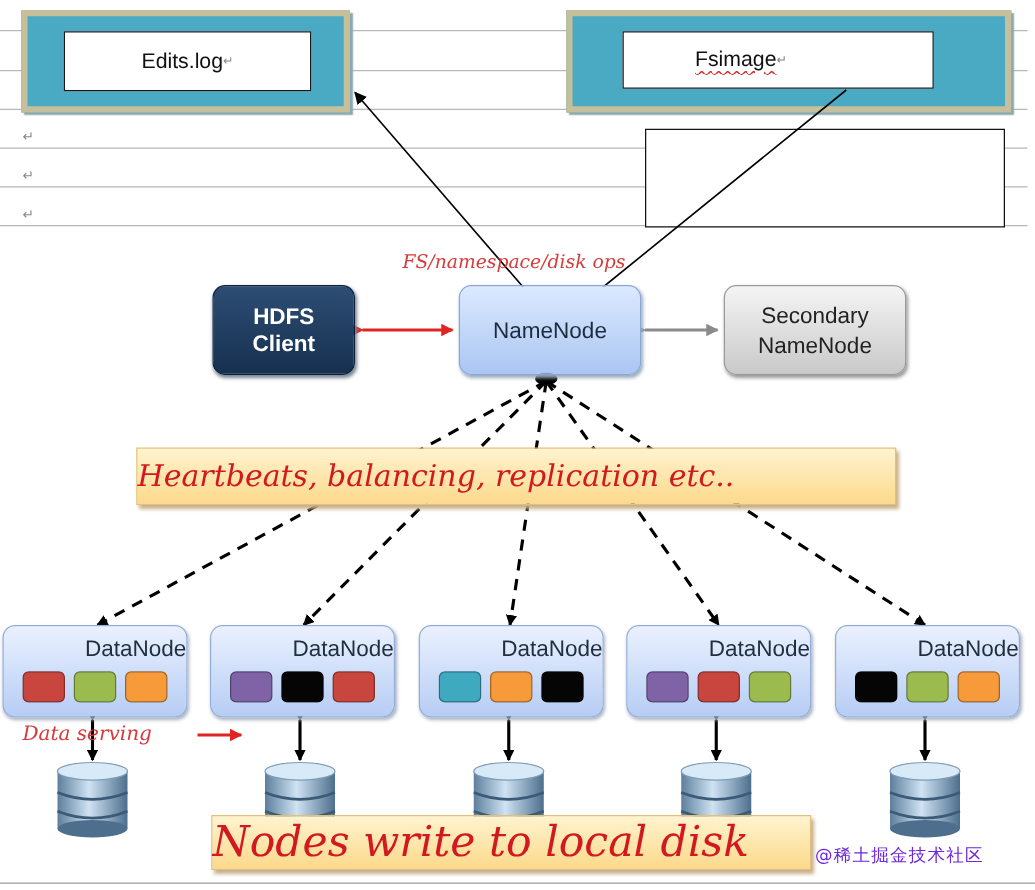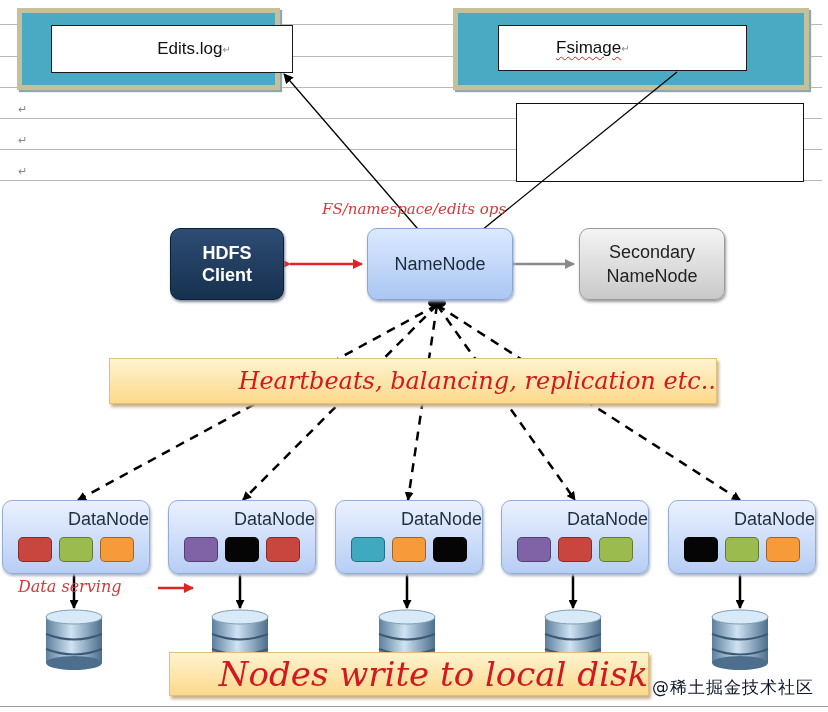--- a/index.html
+++ b/index.html
@@ -1,35 +1,35 @@
 <!DOCTYPE html>
 <html><head>
 <meta charset="utf-8">
 <style>
   html,body{margin:0;padding:0;background:#fff;}
   #canvas{position:relative;width:828px;height:712px;overflow:hidden;background:#fff;font-family:"Liberation Sans",sans-serif;}
   .ruleline{position:absolute;left:0;width:822px;height:1px;background:#b8b8b8;}
   .para-mark{position:absolute;left:18px;font-size:11px;color:#888;}
   .file-frame{position:absolute;background:#4aaac4;border:5px solid #c6bf9c;box-shadow:2px 2px 1px #8ea7b0;}
-  .file-inner{position:absolute;background:#fff;border:1px solid #1a1a1a;display:flex;align-items:center;justify-content:center;font-size:17px;color:#111;padding-left:44px;}
+  .file-inner{position:absolute;background:#fff;border:1px solid #1a1a1a;display:flex;align-items:center;justify-content:center;font-size:17px;color:#111;}
   .squiggle{text-decoration:underline wavy #d22;text-decoration-thickness:1px;text-underline-offset:3px;text-align:center;}
   .note-box{position:absolute;background:#fff;border:1px solid #111;font-family:"DejaVu Sans",sans-serif;color:#333;}
   .node{position:absolute;border-radius:10px;display:flex;flex-direction:column;align-items:center;justify-content:center;text-align:center;}
   .client{background:linear-gradient(#2e4d74,#16304f);color:#fff;font-weight:bold;font-size:18px;line-height:22px;border:1px solid #0c1f36;box-shadow:1px 2px 3px #7a8694;}
   .namenode{background:linear-gradient(#dce9ff,#aac6f2);color:#1c2c3c;font-size:18px;border:1px solid #8aa6d6;box-shadow:1px 2px 3px #9aaabb;}
   .secondary{background:linear-gradient(#f4f4f4,#c9c9c9);color:#222;font-size:18px;line-height:24px;border:1px solid #9a9a9a;box-shadow:1px 2px 3px #999;}
   .script{font-family:"DejaVu Serif",serif;font-style:italic;color:#d63a3a;position:absolute;}
-  .banner{position:absolute;background:linear-gradient(#fff3cf,#fcd98b);border:1px solid #e3c079;box-shadow:2px 3px 3px #c7b08a;display:flex;align-items:center;justify-content:flex-end;}
+  .banner{position:absolute;background:linear-gradient(#fff3cf,#fcd98b);border:1px solid #e3c079;box-shadow:2px 3px 3px #c7b08a;display:flex;align-items:center;justify-content:flex-start;}
   .banner span{font-family:"DejaVu Serif",serif;font-style:italic;color:#d1191f;}
   .datanode{position:absolute;width:146px;height:72px;border-radius:10px;background:linear-gradient(#eaf1ff,#b6cdf4);border:1px solid #93acd8;box-shadow:1px 2px 3px #a8b3c2;}
   .dn-label{position:absolute;top:8px;left:0;right:0;text-align:right;font-size:18px;color:#1f2f3f;}
   .blocks{position:absolute;top:36px;left:0;right:0;display:flex;justify-content:center;gap:7px;}
   .block{width:32px;height:23px;border-radius:5px;border:1px solid rgba(0,0,0,0.35);}
   .disk{position:absolute;width:62px;height:62px;}
-  .watermark{position:absolute;font-size:17px;color:#0f172a;font-family:"DejaVu Sans",sans-serif;letter-spacing:1px;}
+  .watermark{position:absolute;font-size:14px;color:#6d28d9;font-family:"DejaVu Sans",sans-serif;letter-spacing:1px;}
   svg.overlay{position:absolute;left:0;top:0;}
 </style>
 </head>
 <body>
 
 <div id="canvas">
 
   <div class="ruleline" style="top:24px"></div>
   <div class="ruleline" style="top:56px"></div>
   <div class="ruleline" style="top:87px"></div>
@@ -93,21 +93,21 @@
 
     <g id="disk-links">
         <line x1="74" y1="576" x2="74" y2="608" stroke="#000" stroke-width="2.5" marker-start="url(#ah-small)" marker-end="url(#ah-small)"></line>
         <line x1="240" y1="576" x2="240" y2="608" stroke="#000" stroke-width="2.5" marker-start="url(#ah-small)" marker-end="url(#ah-small)"></line>
         <line x1="407" y1="576" x2="407" y2="608" stroke="#000" stroke-width="2.5" marker-start="url(#ah-small)" marker-end="url(#ah-small)"></line>
         <line x1="573" y1="576" x2="573" y2="608" stroke="#000" stroke-width="2.5" marker-start="url(#ah-small)" marker-end="url(#ah-small)"></line>
         <line x1="740" y1="576" x2="740" y2="608" stroke="#000" stroke-width="2.5" marker-start="url(#ah-small)" marker-end="url(#ah-small)"></line>
       </g>
   </svg>
 
-  <span class="script" style="left:322px;top:200px;font-size:15px;">FS/namespace/edits ops</span>
+  <span class="script" style="left:322px;top:200px;font-size:15px;">FS/namespace/disk ops</span>
 
   <div class="node client" style="left:170px;top:228px;width:112px;height:70px;">
     <span>HDFS</span>
     <span>Client</span>
   </div>
   <div class="node namenode" style="left:367px;top:228px;width:144px;height:70px;">
     <span>NameNode</span>
   </div>
   <div class="node secondary" style="left:579px;top:228px;width:144px;height:70px;">
     <span>Secondary</span>

